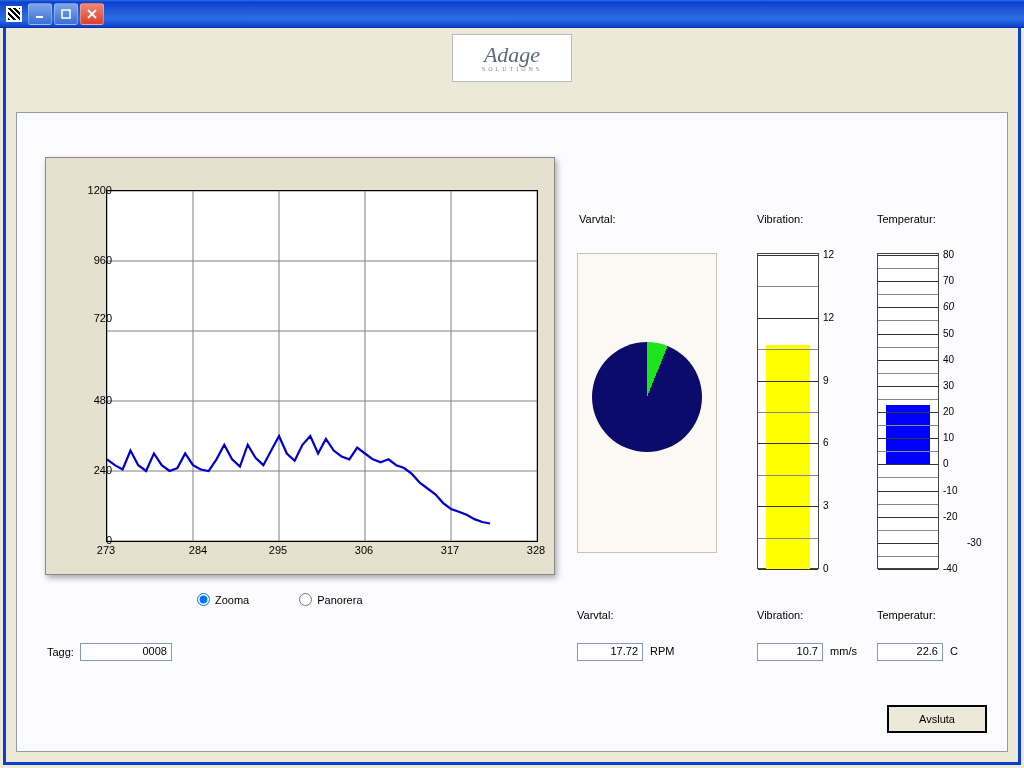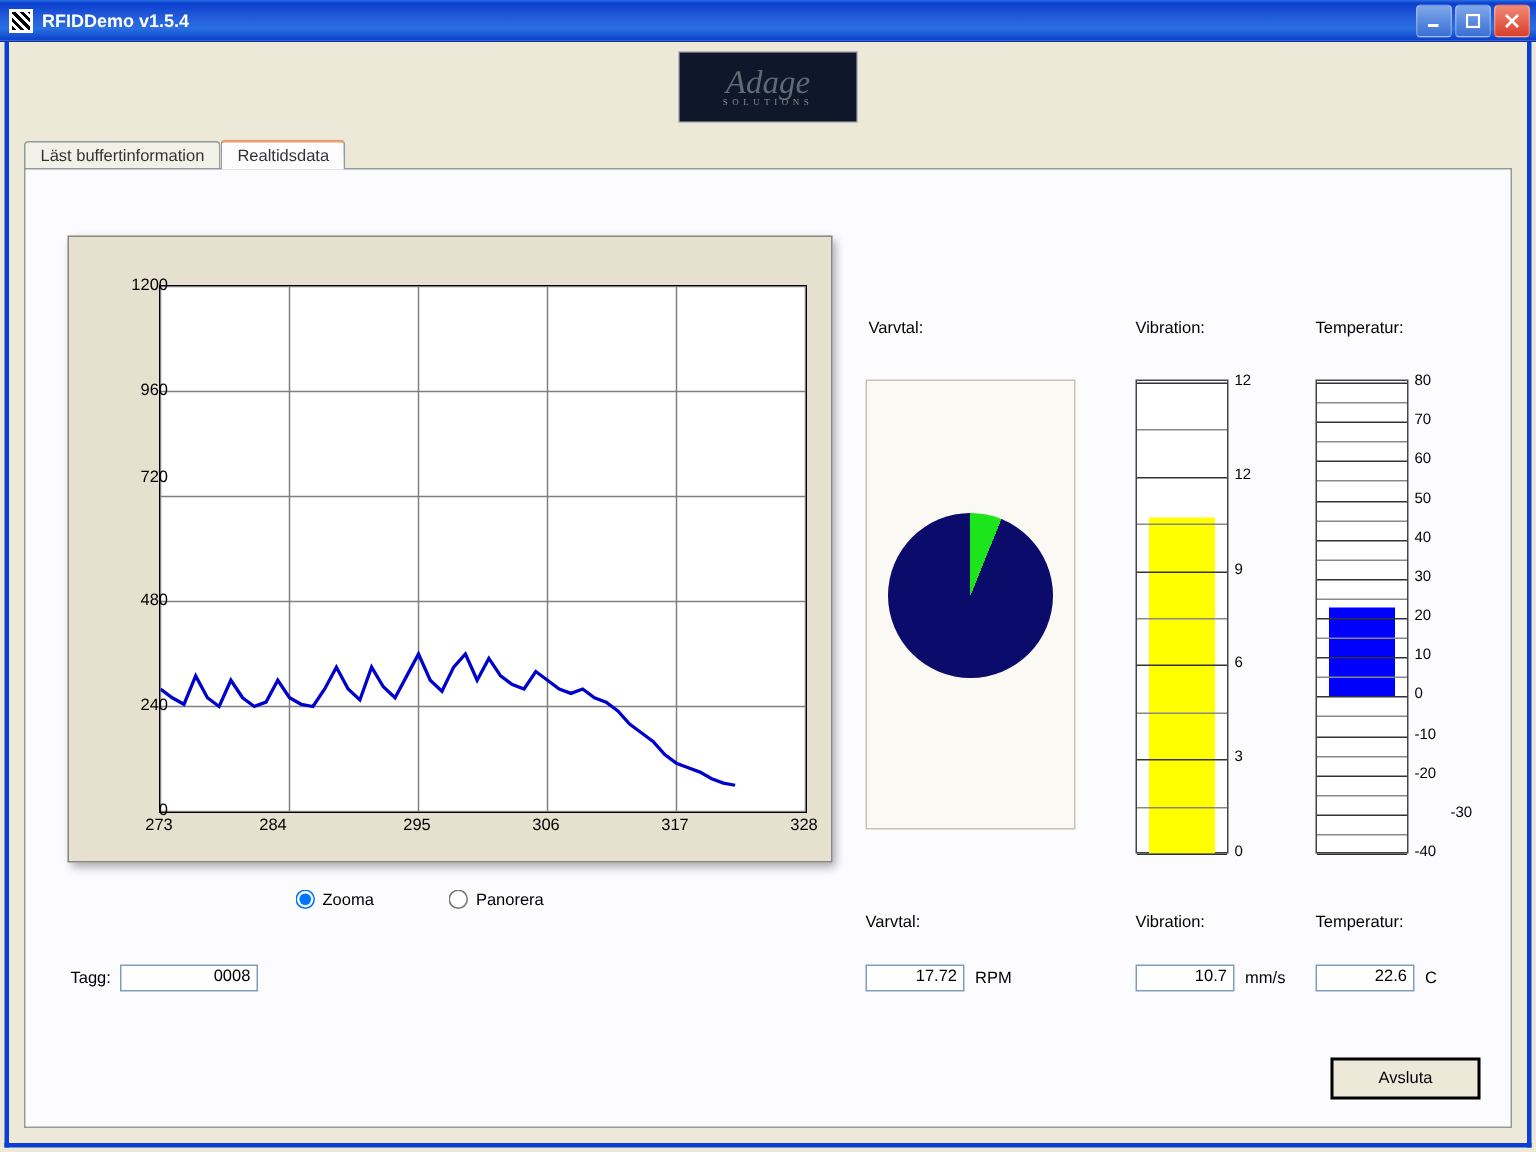--- a/index.html
+++ b/index.html
@@ -56,21 +56,21 @@
     border-right: 3px solid #0a3fcf;
     border-bottom: 3px solid #0a3fcf;
     box-sizing: border-box;
   }
 
   .logo {
     position: absolute;
     left: 50%; transform: translateX(-50%);
     top: 6px;
     width: 118px; height: 46px;
-    background: #0f172a;
+    background: #ffffff;
     border: 1px solid #bbb;
     display: flex; flex-direction: column; align-items: center; justify-content: center;
     font-family: "Brush Script MT", cursive;
     color: #5e6a74;
   }
   .logo .brand { font-size: 22px; line-height: 1; font-style: italic; }
   .logo .sub { font-size: 6px; letter-spacing: 3px; font-family: Tahoma; color: #888; }
 
   
   .tabs {
@@ -251,21 +251,20 @@
     background: #ece9d8;
     font-size: 11px;
   }
 
 </style>
 </head>
 <body>
 
 <div class="titlebar">
   <span class="app-icon"></span>
-  <span class="title">RFIDDemo v1.5.4</span>
   <div class="win-btns">
     <div class="win-btn win-min">
       <svg viewBox="0 0 10 10">
           <rect x="1" y="7" width="7" height="2" fill="#fff"></rect>
         </svg>
     </div>
     <div class="win-btn win-max">
       <svg viewBox="0 0 10 10">
           <rect x="1" y="1" width="8" height="8" fill="none" stroke="#fff" stroke-width="1.5"></rect>
         </svg>
@@ -279,24 +278,20 @@
 </div>
 
 <div class="client">
 
   <div class="logo">
     <div class="brand">Adage</div>
     <div class="sub">SOLUTIONS</div>
   </div>
 
   <div class="tabs">
-    <div class="tabstrip">
-      <div class="tab inactive">Läst buffertinformation</div>
-      <div class="tab active">Realtidsdata</div>
-    </div>
     <div class="tabpanel">
 
       <div class="chart-panel">
         <div class="plot-area">
           <svg id="linechart-svg" width="430" height="350" style="position:absolute;left:0;top:0">
               <line x1="0" y1="0" x2="0" y2="350" stroke="#808080" stroke-width="1"></line>
               <line x1="86" y1="0" x2="86" y2="350" stroke="#808080" stroke-width="1"></line>
               <line x1="172" y1="0" x2="172" y2="350" stroke="#808080" stroke-width="1"></line>
               <line x1="258" y1="0" x2="258" y2="350" stroke="#808080" stroke-width="1"></line>
               <line x1="344" y1="0" x2="344" y2="350" stroke="#808080" stroke-width="1"></line>
@@ -310,21 +305,21 @@
               <path d="M0 268.3333333333333 L7.8181818181818175 274.16666666666663 L15.636363636363635 278.5416666666667 L23.454545454545453 259.5833333333333 L31.27272727272727 274.16666666666663 L39.09090909090909 280 L46.90909090909091 262.5 L54.72727272727272 274.16666666666663 L62.54545454545454 280 L70.36363636363636 277.0833333333333 L78.18181818181819 262.5 L86 274.16666666666663 L93.81818181818181 278.5416666666667 L101.63636363636364 280 L109.45454545454544 268.3333333333333 L117.27272727272727 253.75 L125.09090909090908 268.3333333333333 L132.9090909090909 275.625 L140.72727272727272 253.75 L148.54545454545456 266.875 L156.36363636363637 274.16666666666663 L164.1818181818182 259.5833333333333 L172 245 L179.8181818181818 262.5 L187.63636363636363 269.7916666666667 L195.45454545454544 253.75 L203.27272727272728 245 L211.0909090909091 262.5 L218.90909090909088 247.91666666666666 L226.72727272727272 259.5833333333333 L234.54545454545453 265.4166666666667 L242.36363636363635 268.3333333333333 L250.18181818181816 256.6666666666667 L258 262.5 L265.8181818181818 268.3333333333333 L273.6363636363636 271.25 L281.45454545454544 268.3333333333333 L289.27272727272725 274.16666666666663 L297.0909090909091 277.0833333333333 L304.90909090909093 282.91666666666663 L312.72727272727275 291.6666666666667 L320.54545454545456 297.5 L328.3636363636364 303.3333333333333 L336.1818181818182 312.0833333333333 L344 317.9166666666667 L351.8181818181818 320.8333333333333 L359.6363636363636 323.75 L367.45454545454544 328.125 L375.27272727272725 331.0416666666667 L383.09090909090907 332.5 " fill="none" stroke="#0000cc" stroke-width="2.2"></path>
             </svg>
         </div>
       <div class="ytick" style="top: 382px;">0</div>
           <div class="ytick" style="top: 312px;">240</div>
           <div class="ytick" style="top: 242px;">480</div>
           <div class="ytick" style="top: 160px;">720</div>
           <div class="ytick" style="top: 102px;">960</div>
           <div class="ytick" style="top: 32px;">1200</div>
           <div class="xtick" style="left: 60px;">273</div>
-          <div class="xtick" style="left: 136px;">284</div>
+          <div class="xtick" style="left: 152px;">284</div>
           <div class="xtick" style="left: 232px;">295</div>
           <div class="xtick" style="left: 318px;">306</div>
           <div class="xtick" style="left: 404px;">317</div>
           <div class="xtick" style="left: 490px;">328</div>
         </div>
 
       <div class="radio-row">
         <label>
           <input type="radio" name="mode" checked="" style="">
           <span>Zooma</span>
@@ -402,21 +397,21 @@
       <div class="bar-tick-label" style="top: 315px;">-40</div>
           <div class="bar-tick-label" style="top: 288.833px; margin-left: 24px;">-30</div>
           <div class="bar-tick-label" style="top: 262.667px;">-20</div>
           <div class="bar-tick-label" style="top: 236.5px;">-10</div>
           <div class="bar-tick-label" style="top: 210.333px;">0</div>
           <div class="bar-tick-label" style="top: 184.167px;">10</div>
           <div class="bar-tick-label" style="top: 158px;">20</div>
           <div class="bar-tick-label" style="top: 131.833px;">30</div>
           <div class="bar-tick-label" style="top: 105.667px;">40</div>
           <div class="bar-tick-label" style="top: 79.5px;">50</div>
-          <div class="bar-tick-label" style="top: 53.3333px;">60</div>
+          <div class="bar-tick-label" style="top: 53.3333px; font-style: italic;">60</div>
           <div class="bar-tick-label" style="top: 27.1667px;">70</div>
           <div class="bar-tick-label" style="top: 1px;">80</div>
         </div>
 
       <div class="readout-row" style="left:560px">
         <div class="label-above">Varvtal:</div>
         <span class="readout-field">17.72</span>
         <span class="unit">RPM</span>
       </div>
       <div class="readout-row" style="left:740px">

